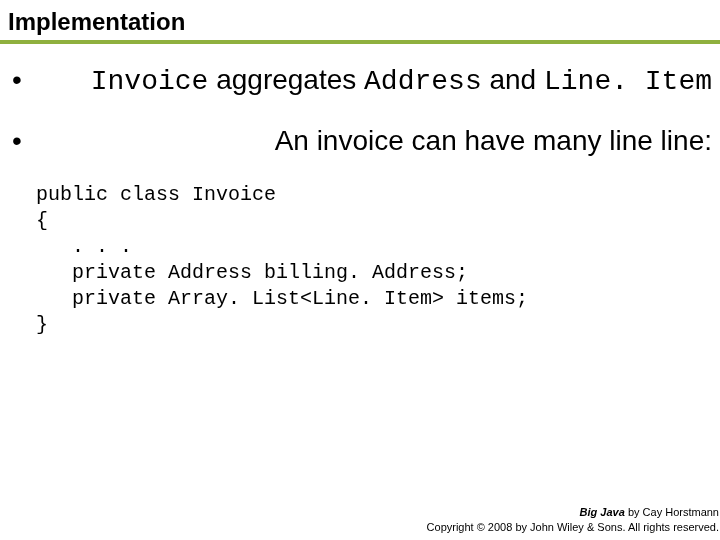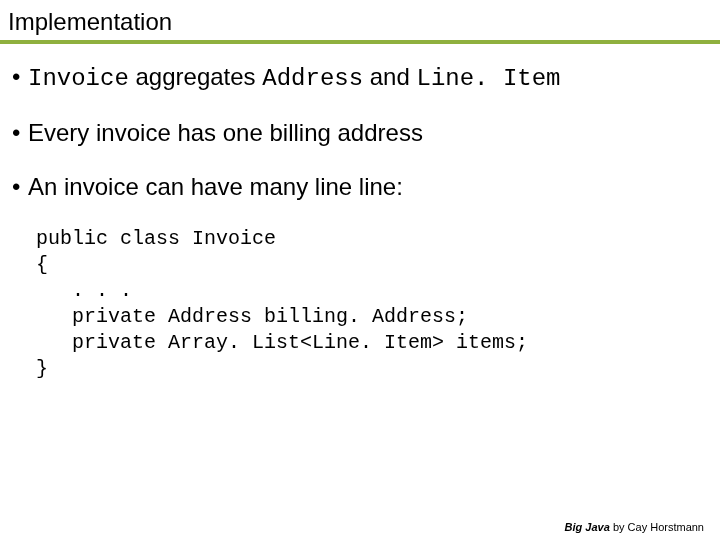--- a/index.html
+++ b/index.html
@@ -15,61 +15,62 @@
     overflow: hidden;
   }
   .slide {
     width: 720px;
     height: 540px;
     position: relative;
   }
   .heading {
     padding: 8px 8px 2px 8px;
     font-size: 24px;
-    font-weight: normal;
+    font-weight: bold;
   }
   .heading-rule {
     height: 4px;
     background: #8fb03e; 
     margin: 2px 0 0 0;
   }
   .body {
     padding: 18px 8px 0 8px;
   }
   ul.bullets {
     list-style: none;
     margin: 0;
     padding: 0;
   }
   ul.bullets > li {
     position: relative;
     padding-left: 20px;
     margin-bottom: 24px;
-    font-size: 24px;
+    font-size: 28px;
     line-height: 1.25;
+    text-align: right;
   }
   ul.bullets > li::before {
     content: "•";
     position: absolute;
     left: 4px;
     top: 0;
   }
   .mono {
     font-family: "Courier New", Courier, monospace;
   }
   .code-block {
     font-family: "Courier New", Courier, monospace;
     font-size: 20px;
     white-space: pre;
     margin-left: 28px;
     line-height: 1.3;
   }
   .footer {
     position: absolute;
-    right: 16px;
+    right: 1px;
     bottom: 6px;
     font-size: 11px;
     text-align: right;
     line-height: 1.3;
   }
   .footer .book {
     font-style: italic;
     font-weight: bold;
   }
 </style>
@@ -79,31 +80,31 @@
 <div class="slide">
 
   <div class="heading">Implementation</div>
   <div class="heading-rule"></div>
 
   <div class="body">
     <ul class="bullets">
       <li>
         <span class="mono">Invoice</span><span> aggregates </span><span class="mono">Address</span><span> and </span><span class="mono">Line. Item</span>
       </li>
-      <li>Every invoice has one billing address</li>
       <li>An invoice can have many line line:</li>
     </ul>
 
     <div class="code-block">public class Invoice
 {
    . . .
    private Address billing. Address;
    private Array. List&lt;Line. Item&gt; items;
 }</div>
   </div>
 
   <div class="footer">
     <div>
       <span class="book">Big Java</span><span> by Cay Horstmann</span>
     </div>
+    <div>Copyright © 2008 by John Wiley &amp; Sons.  All rights reserved.</div>
   </div>
 
 </div>
 
 </body></html>

